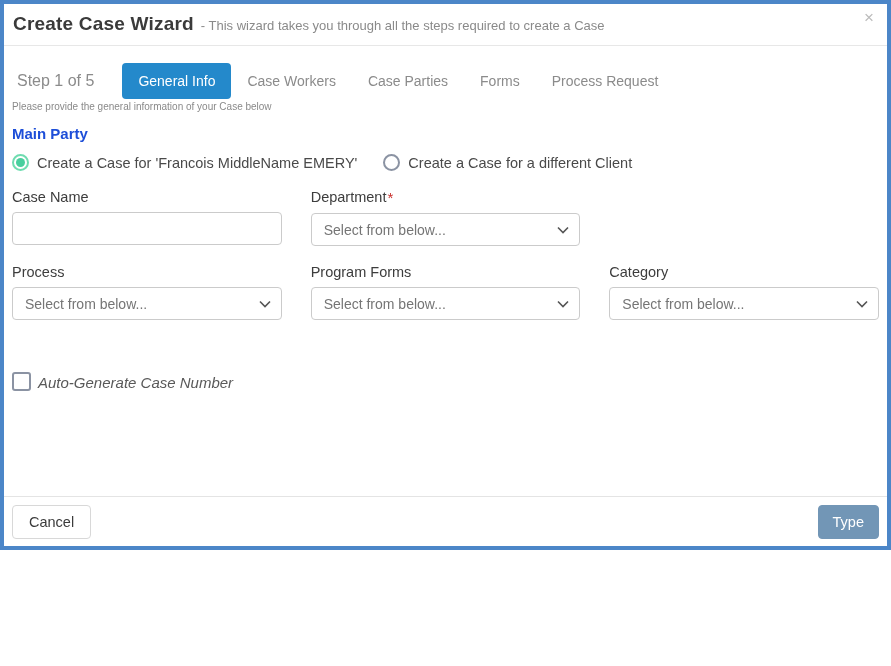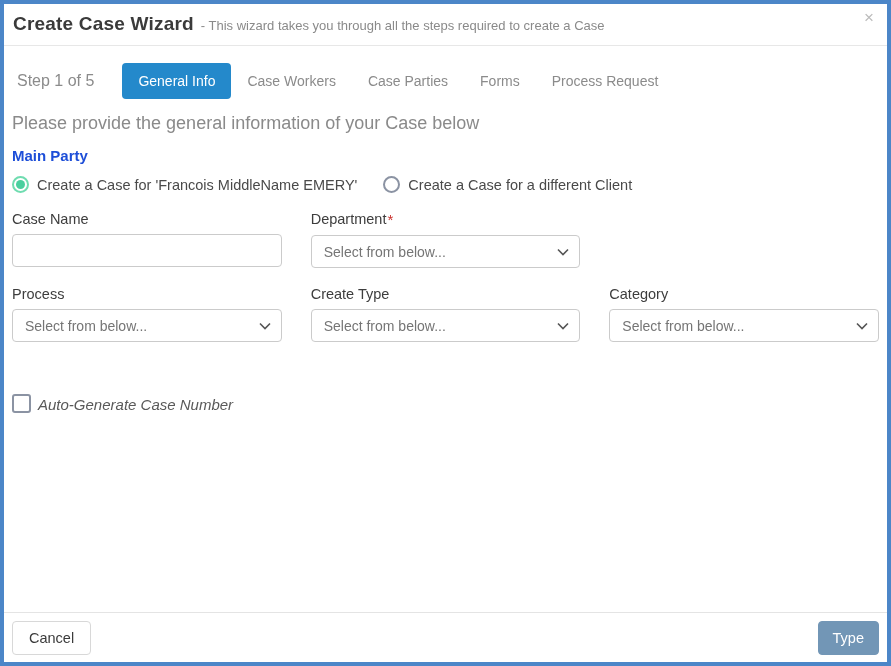--- a/index.html
+++ b/index.html
@@ -11,21 +11,21 @@
     --required-asterisk:#c9302c;
     --focus-border:#67aff0;
   }
   *{box-sizing:border-box;margin:0;padding:0;}
   html,body{width:891px;height:666px;}
   body{
     font-family:"Liberation Sans","DejaVu Sans",sans-serif;
     background:#fff;
   }
   .modal{
-    width:891px;height:666px;
+    width:891px;height:550px;
     border:4px solid var(--modal-border);
     background:#fff;
     display:flex;flex-direction:column;
     position:relative;
   }
   
   .header{
     padding:9px 12px 10px 9px;
     border-bottom:1px solid #e7e7e7;
     display:flex;align-items:baseline;
@@ -53,21 +53,21 @@
   }
   .tab{
     font-size:14px;color:#8b8b8b;
     padding:10px 16px;border-radius:4px;
     white-space:nowrap;cursor:pointer;
   }
   .tab.active{
     background:var(--active-tab);color:#fff;
   }
   
-  .intro{font-size:18px;color:#8a8a8a;margin-top:14px;padding-left:3px;}
+  .intro{font-size:10px;color:#8a8a8a;margin-top:2px;padding-left:3px;}
   .section-label{font-size:15px;font-weight:700;color:#1d4ed8;margin-top:13px;padding-left:3px;}
   
   .radio-row{display:flex;align-items:center;margin-top:12px;padding-left:3px;}
   .radio-option{display:flex;align-items:center;cursor:pointer;margin-right:26px;}
   .radio-circle{
     width:17px;height:17px;border-radius:50%;
     border:2px solid #8b93a3;background:#fff;
     display:inline-block;flex:0 0 auto;position:relative;
   }
   .radio-option.selected .radio-circle{border-color:var(--radio-ring);}
@@ -201,21 +201,21 @@
           <span class="select-value">Select from below...</span>
           <span class="chevron">
             <svg width="12" height="8" viewBox="0 0 12 8">
                 <path d="M1 1.5 L6 6.5 L11 1.5" fill="none" stroke="#555" stroke-width="1.6"></path>
               </svg>
           </span>
         </div>
       </div>
 
       <div>
-        <div class="field-label">Create Type</div>
+        <div class="field-label">Program Forms</div>
         <div class="select">
           <span class="select-value">Select from below...</span>
           <span class="chevron">
             <svg width="12" height="8" viewBox="0 0 12 8">
                 <path d="M1 1.5 L6 6.5 L11 1.5" fill="none" stroke="#555" stroke-width="1.6"></path>
               </svg>
           </span>
         </div>
       </div>
 

